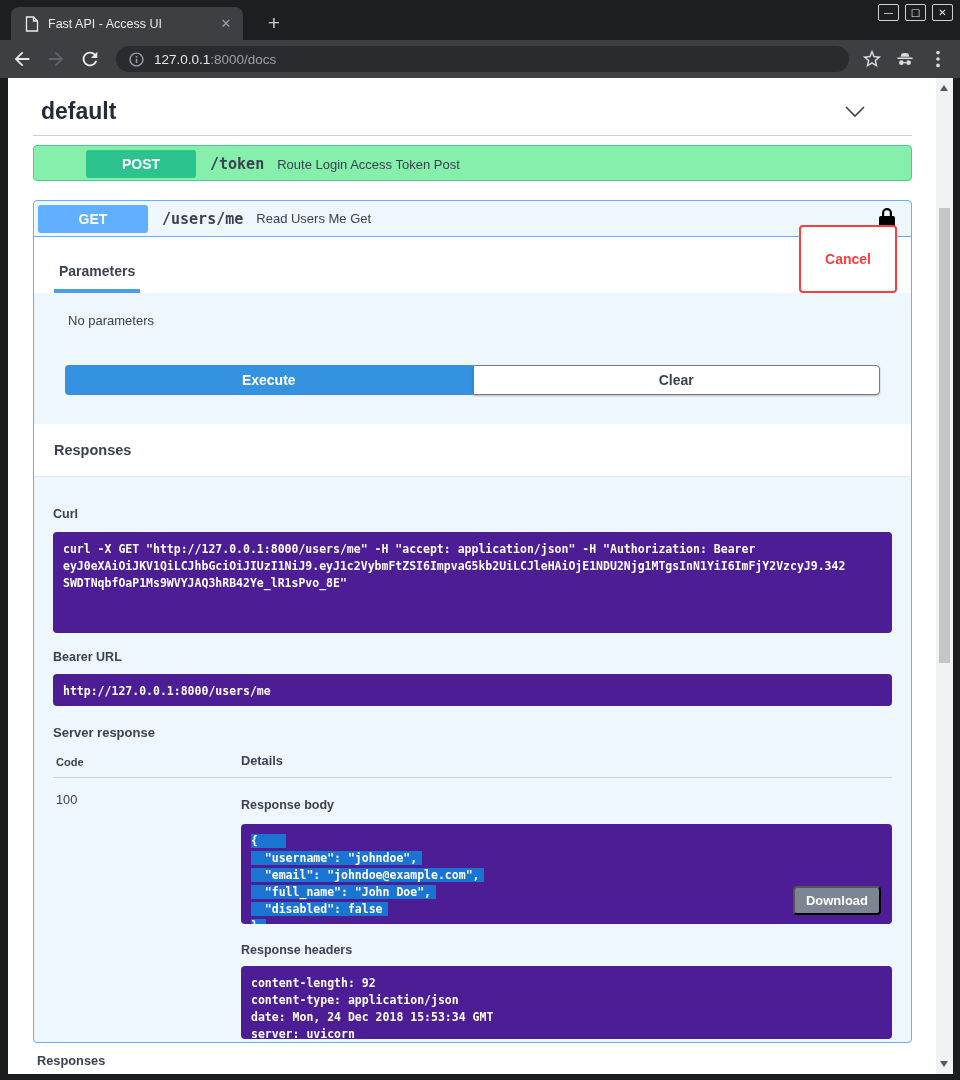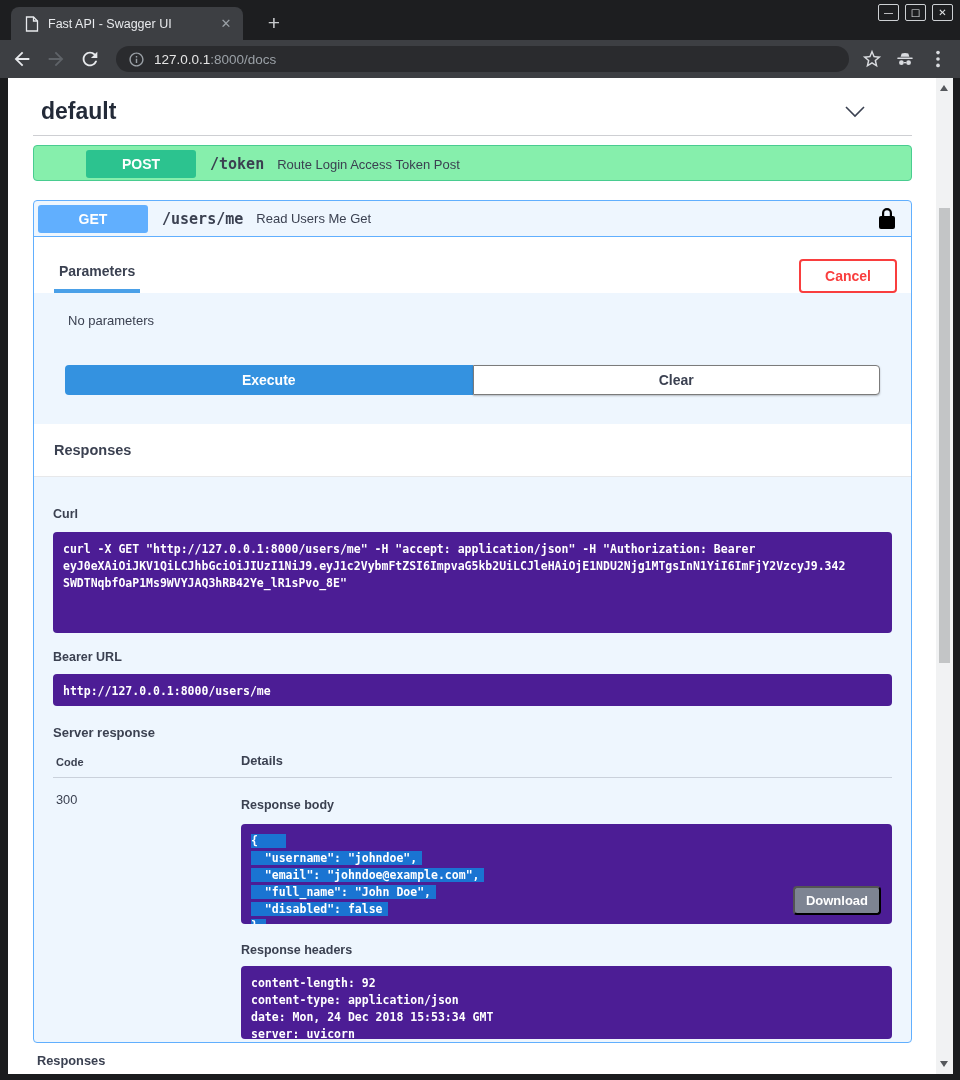--- a/index.html
+++ b/index.html
@@ -60,21 +60,21 @@
   .op-path { font-family:"DejaVu Sans Mono", monospace; font-weight:bold; font-size:15px;
              color:#3b4151; margin-left:14px; }
   .op-desc { font-size:13px; color:#3b4151; margin-left:13px; flex:1 1 auto; }
   .op-lock { width:16px; height:21px; margin-right:12px; flex:0 0 auto; }
 
   .params-header { background:#fff; height:56px; display:flex; align-items:flex-end; padding:0 14px 0 20px; }
   .params-tab { font-size:14px; font-weight:bold; color:#3b4151; padding:16px 5px 10px 5px;
                 border-bottom:4px solid #4aa0e8; margin-top:4px; }
   .params-spacer { flex:1 1 auto; }
   .cancel-btn { border:2px solid #f93e3e; border-radius:4px; background:#fff; color:#f93e3e;
-                font-weight:bold; font-size:14px; padding:7px 24px;margin-left:8px; }
+                font-weight:bold; font-size:14px; padding:24px 24px;margin-left:8px; }
 
   .op-body { padding:0; }
   .no-params { font-size:13px; padding:20px 0 0 34px; }
   .exec-row { display:flex; margin:37px 31px 0 31px; height:30px; }
   .exec-btn { flex:1 1 50%; background:#3492e0; border:none; border-radius:4px 0 0 4px; color:#fff;
               font-weight:bold; font-size:14px; line-height:30px; text-align:center; }
   .clear-btn { flex:1 1 50%; background:#fff; border:1px solid #7b7b7b; border-radius:0 4px 4px 0;
                box-shadow:0 1px 2px rgba(0,0,0,.25); color:#3b4151; font-weight:bold; font-size:14px;
                line-height:28px; text-align:center; }
   .responses-band { background:#fff; height:53px; margin-top:29px; display:flex; align-items:center;
@@ -116,21 +116,21 @@
 </style>
 </head>
 <body>
 
 <div class="tabstrip">
   <div class="tab">
     <svg class="tab-favicon" viewBox="0 0 14 16">
       <path d="M1.5 1h7l4 4v10h-11z" fill="none" stroke="#e8eaed" stroke-width="1.3"></path>
       <path d="M8.5 1v4h4" fill="none" stroke="#e8eaed" stroke-width="1.3"></path>
     </svg>
-    <span class="tab-title">Fast API - Swagger UI</span>
+    <span class="tab-title">Fast API - Access UI</span>
     <span class="tab-close">✕</span>
   </div>
   <div class="newtab">+</div>
   <div class="winbtns">
     <div class="winbtn">—</div>
     <div class="winbtn">□</div>
     <div class="winbtn">✕</div>
   </div>
 </div>
 
@@ -235,21 +235,21 @@
           <pre class="codeblock requrl-block">http://127.0.0.1:8000/users/me</pre>
 
           <span class="srvresp-label">Server response</span>
 
           <div class="live-table-head">
             <span class="th-big">Code</span>
             <span class="th-small">Details</span>
           </div>
 
           <div class="live-row">
-            <span class="code-cell">300</span>
+            <span class="code-cell">100</span>
             <div>
               <span class="mini-label respbody-label">Response body</span>
               <pre class="codeblock resp-body"><span><div class="cl"><span class="sel">{</span></div><div class="cl"><span class="sel">  "username": "johndoe",</span></div><div class="cl"><span class="sel">  "email": "johndoe@example.com",</span></div><div class="cl"><span class="sel">  "full_name": "John Doe",</span></div><div class="cl"><span class="sel">  "disabled": false</span></div><div class="cl"><span class="sel">}</span></div></span><button class="download-btn">Download</button></pre>
 
               <span class="mini-label respheaders-label">Response headers</span>
               <pre class="codeblock resp-headers">content-length: 92
 content-type: application/json
 date: Mon, 24 Dec 2018 15:53:34 GMT
 server: uvicorn</pre>
             </div>

